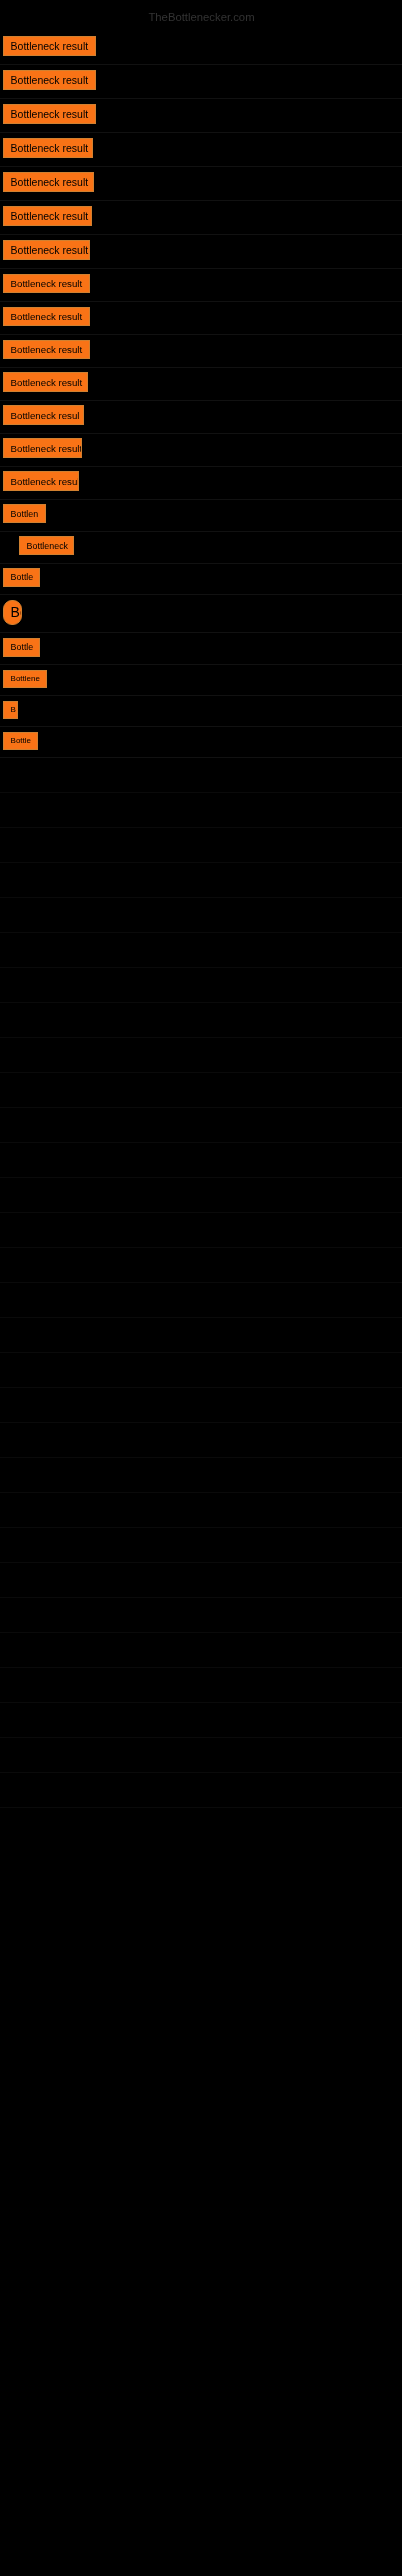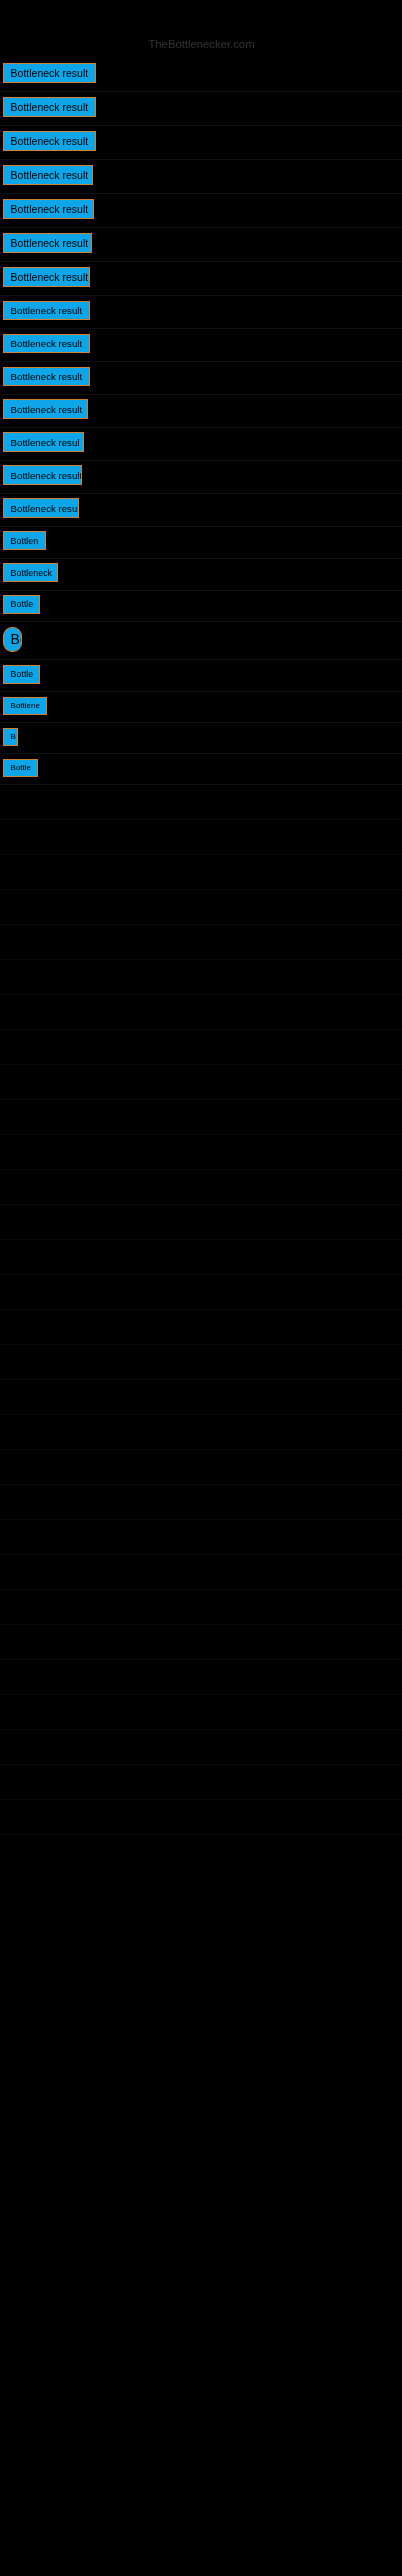--- a/index.html
+++ b/index.html
@@ -13,25 +13,24 @@
       min-height: 2576px;
       font-family: Arial, sans-serif;
       position: relative;
     }
     .site-title {
       text-align: center;
       color: #333333;
       font-size: 11.3px;
       padding: 11px 0 8px 0;
       background: #000;
-      margin-top: 27px;
     }
     .bottleneck-badge {
       display: inline-block;
-      background-color: #0ea5e9;
+      background-color: #f97316;
       color: #000000;
       font-size: 10.5px;
       font-weight: normal;
       padding: 3.2px 6.4px;
       border: 0.8px solid #d08030;
       white-space: nowrap;
       overflow: hidden;
     }
   </style>
 </head>
@@ -50,21 +49,21 @@
     <div style="padding: 4.8px 3.2px; border-bottom: 0.8px solid rgb(17, 17, 17);"><span class="bottleneck-badge" style="max-width: 89px; font-size: 10.5px;">Bottleneck result</span></div>
     <div style="padding: 4.8px 3.2px; border-bottom: 0.8px solid rgb(17, 17, 17);"><span class="bottleneck-badge" style="max-width: 87px; font-size: 10.5px;">Bottleneck result</span></div>
     <div style="padding: 4.8px 3.2px; border-bottom: 0.8px solid rgb(17, 17, 17);"><span class="bottleneck-badge" style="max-width: 90px; font-size: 9.7px;">Bottleneck result</span></div>
     <div style="padding: 4.8px 3.2px; border-bottom: 0.8px solid rgb(17, 17, 17);"><span class="bottleneck-badge" style="max-width: 87px; font-size: 9.7px;">Bottleneck result</span></div>
     <div style="padding: 4.8px 3.2px; border-bottom: 0.8px solid rgb(17, 17, 17);"><span class="bottleneck-badge" style="max-width: 88px; font-size: 9.7px;">Bottleneck result</span></div>
     <div style="padding: 4.8px 3.2px; border-bottom: 0.8px solid rgb(17, 17, 17);"><span class="bottleneck-badge" style="max-width: 85px; font-size: 9.7px;">Bottleneck result</span></div>
     <div style="padding: 4.8px 3.2px; border-bottom: 0.8px solid rgb(17, 17, 17);"><span class="bottleneck-badge" style="max-width: 81px; font-size: 9.7px;">Bottleneck resul</span></div>
     <div style="padding: 4.8px 3.2px; border-bottom: 0.8px solid rgb(17, 17, 17);"><span class="bottleneck-badge" style="max-width: 79px; font-size: 9.7px;">Bottleneck result</span></div>
     <div style="padding: 4.8px 3.2px; border-bottom: 0.8px solid rgb(17, 17, 17);"><span class="bottleneck-badge" style="max-width: 76px; font-size: 9.7px;">Bottleneck result</span></div>
     <div style="padding: 4.8px 3.2px; border-bottom: 0.8px solid rgb(17, 17, 17);"><span class="bottleneck-badge" style="max-width: 44px; font-size: 8.9px;">Bottlen</span></div>
-    <div style="padding: 4.8px 3.2px; border-bottom: 0.8px solid rgb(17, 17, 17);"><span class="bottleneck-badge" style="max-width: 55px; font-size: 8.9px;">Bottleneck</span></div>
+    <div style="padding: 4.8px 3.2px; border-bottom: 0.8px solid rgb(17, 17, 17);"><span class="bottleneck-badge" style="max-width: 55px; font-size: 8.9px; margin-left: 16px;">Bottleneck</span></div>
     <div style="padding: 4.8px 3.2px; border-bottom: 0.8px solid rgb(17, 17, 17);"><span class="bottleneck-badge" style="max-width: 37px; font-size: 8.9px;">Bottle</span></div>
     <div style="padding: 4.8px 3.2px; border-bottom: 0.8px solid rgb(17, 17, 17);"><span class="bottleneck-badge" style="max-width: 19.3px; font-size: 14px; border-radius: 9px;">Bo</span></div>
     <div style="padding: 4.8px 3.2px; border-bottom: 0.8px solid rgb(17, 17, 17);"><span class="bottleneck-badge" style="max-width: 37px; font-size: 8.9px;">Bottle</span></div>
     <div style="padding: 4.8px 3.2px; border-bottom: 0.8px solid rgb(17, 17, 17);"><span class="bottleneck-badge" style="max-width: 45px; font-size: 8px;">Bottlene</span></div>
     <div style="padding: 4.8px 3.2px; border-bottom: 0.8px solid rgb(17, 17, 17);"><span class="bottleneck-badge" style="max-width: 11.3px; font-size: 8px;">B</span></div>
     <div style="padding: 4.8px 3.2px; border-bottom: 0.8px solid rgb(17, 17, 17);"><span class="bottleneck-badge" style="max-width: 37px; font-size: 8px;">Bottle</span></div>
     <div style="padding: 4.8px 3.2px; border-bottom: 0.8px solid rgb(10, 10, 10); height: 35px;"></div>
     <div style="padding: 4.8px 3.2px; border-bottom: 0.8px solid rgb(10, 10, 10); height: 35px;"></div>
     <div style="padding: 4.8px 3.2px; border-bottom: 0.8px solid rgb(10, 10, 10); height: 35px;"></div>
     <div style="padding: 4.8px 3.2px; border-bottom: 0.8px solid rgb(10, 10, 10); height: 35px;"></div>

